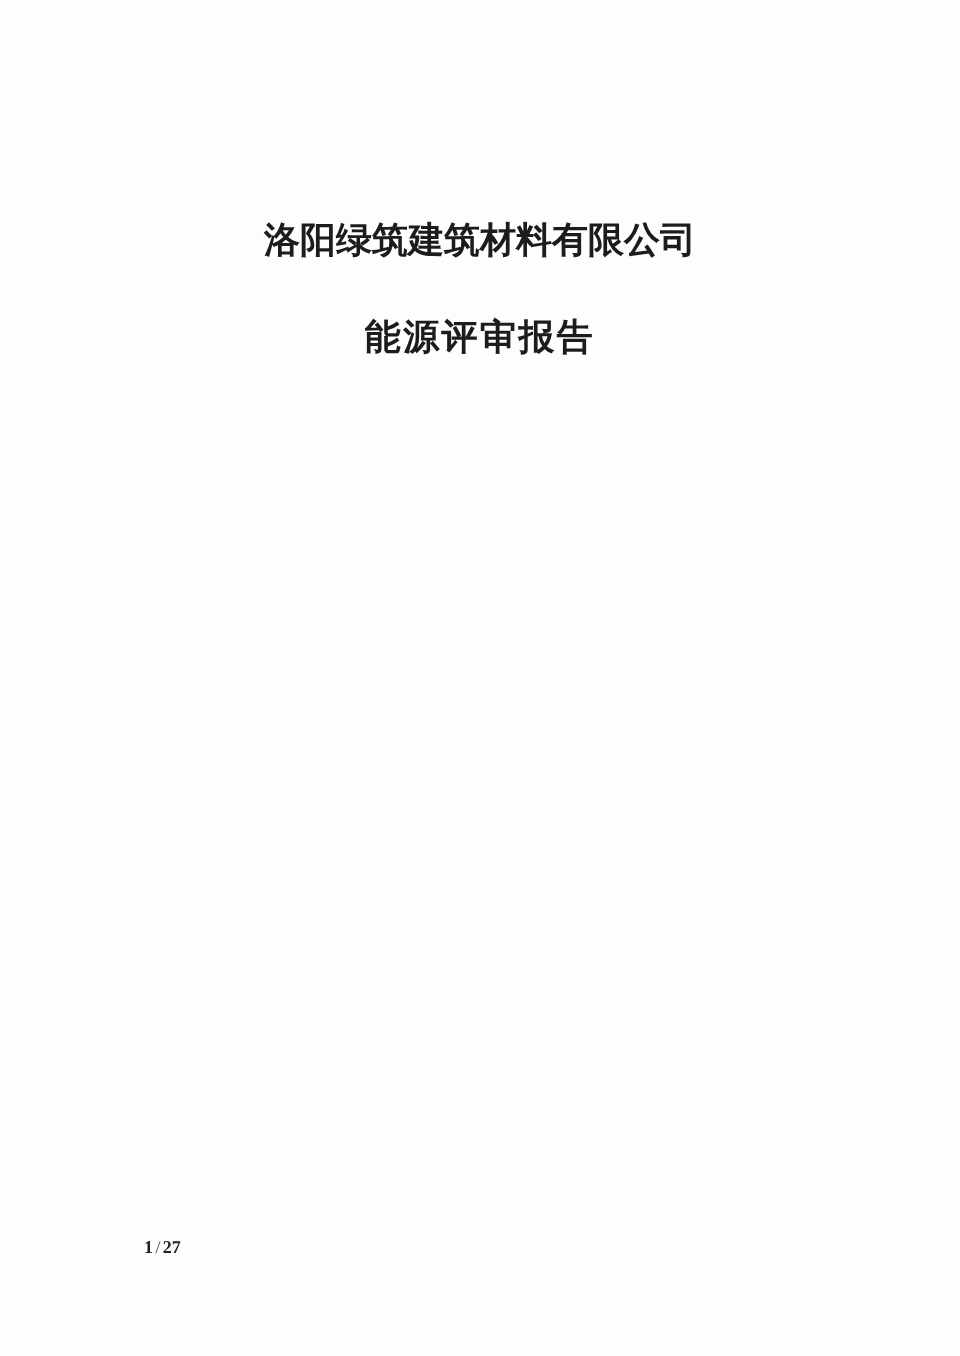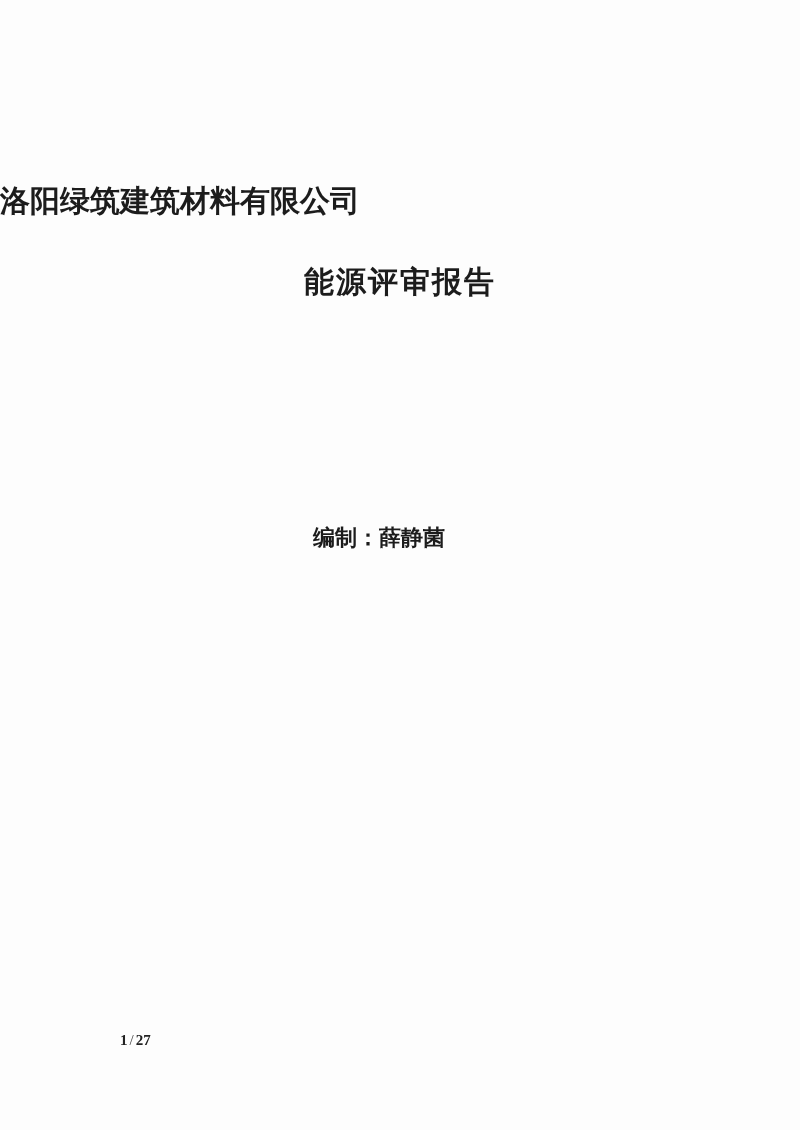--- a/index.html
+++ b/index.html
@@ -19,20 +19,21 @@
     position: absolute;
     inset: 0;
     background: #fdfdfd;
   }
   .company-title {
     position: absolute;
     top: 185px;
     left: 0;
     width: 800px;
     margin: 0;
+    text-align: center;
     font-size: 30px;
     line-height: 32px;
     font-weight: bold;
     letter-spacing: 0;
     white-space: nowrap;
   }
   .report-title {
     position: absolute;
     top: 266px;
     left: 0;
@@ -80,20 +81,19 @@
 </head>
 <body>
 
 <div class="page">
 
   <h1 class="company-title">洛阳绿筑建筑材料有限公司</h1>
 
   <h2 class="report-title">能源评审报告</h2>
 
   <div class="meta-block">
-    <div class="meta-line">编制：薛静菌</div>
   </div>
 
   <div class="page-footer">
     <span>1</span><span class="sep">/</span><span>27</span>
   </div>
 
 </div>
 
 </body></html>

